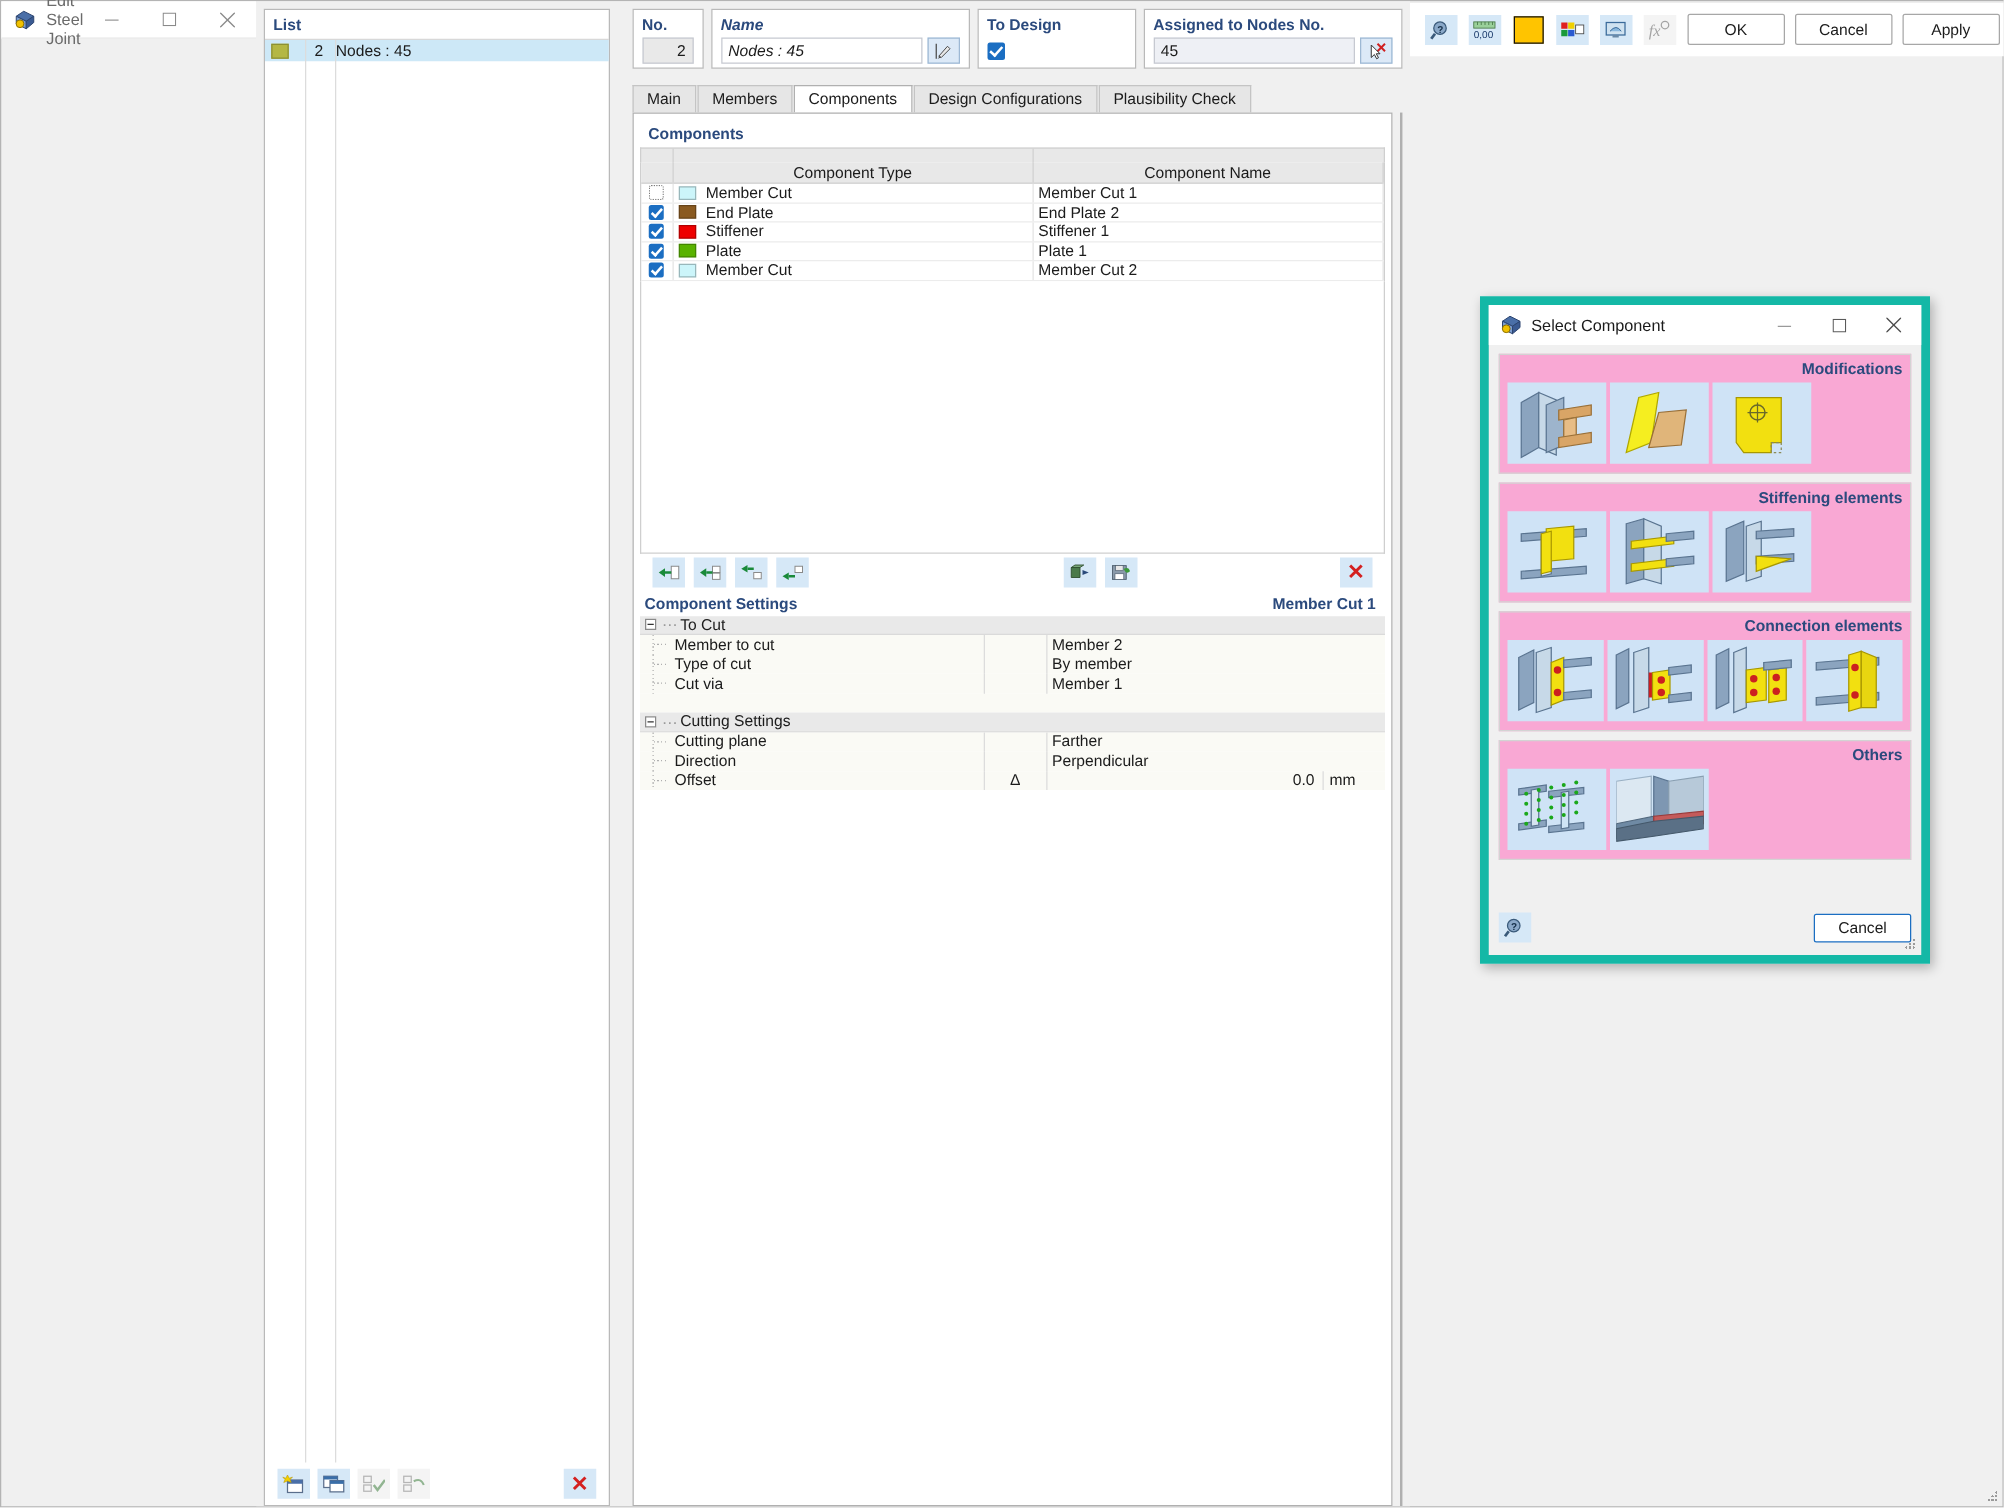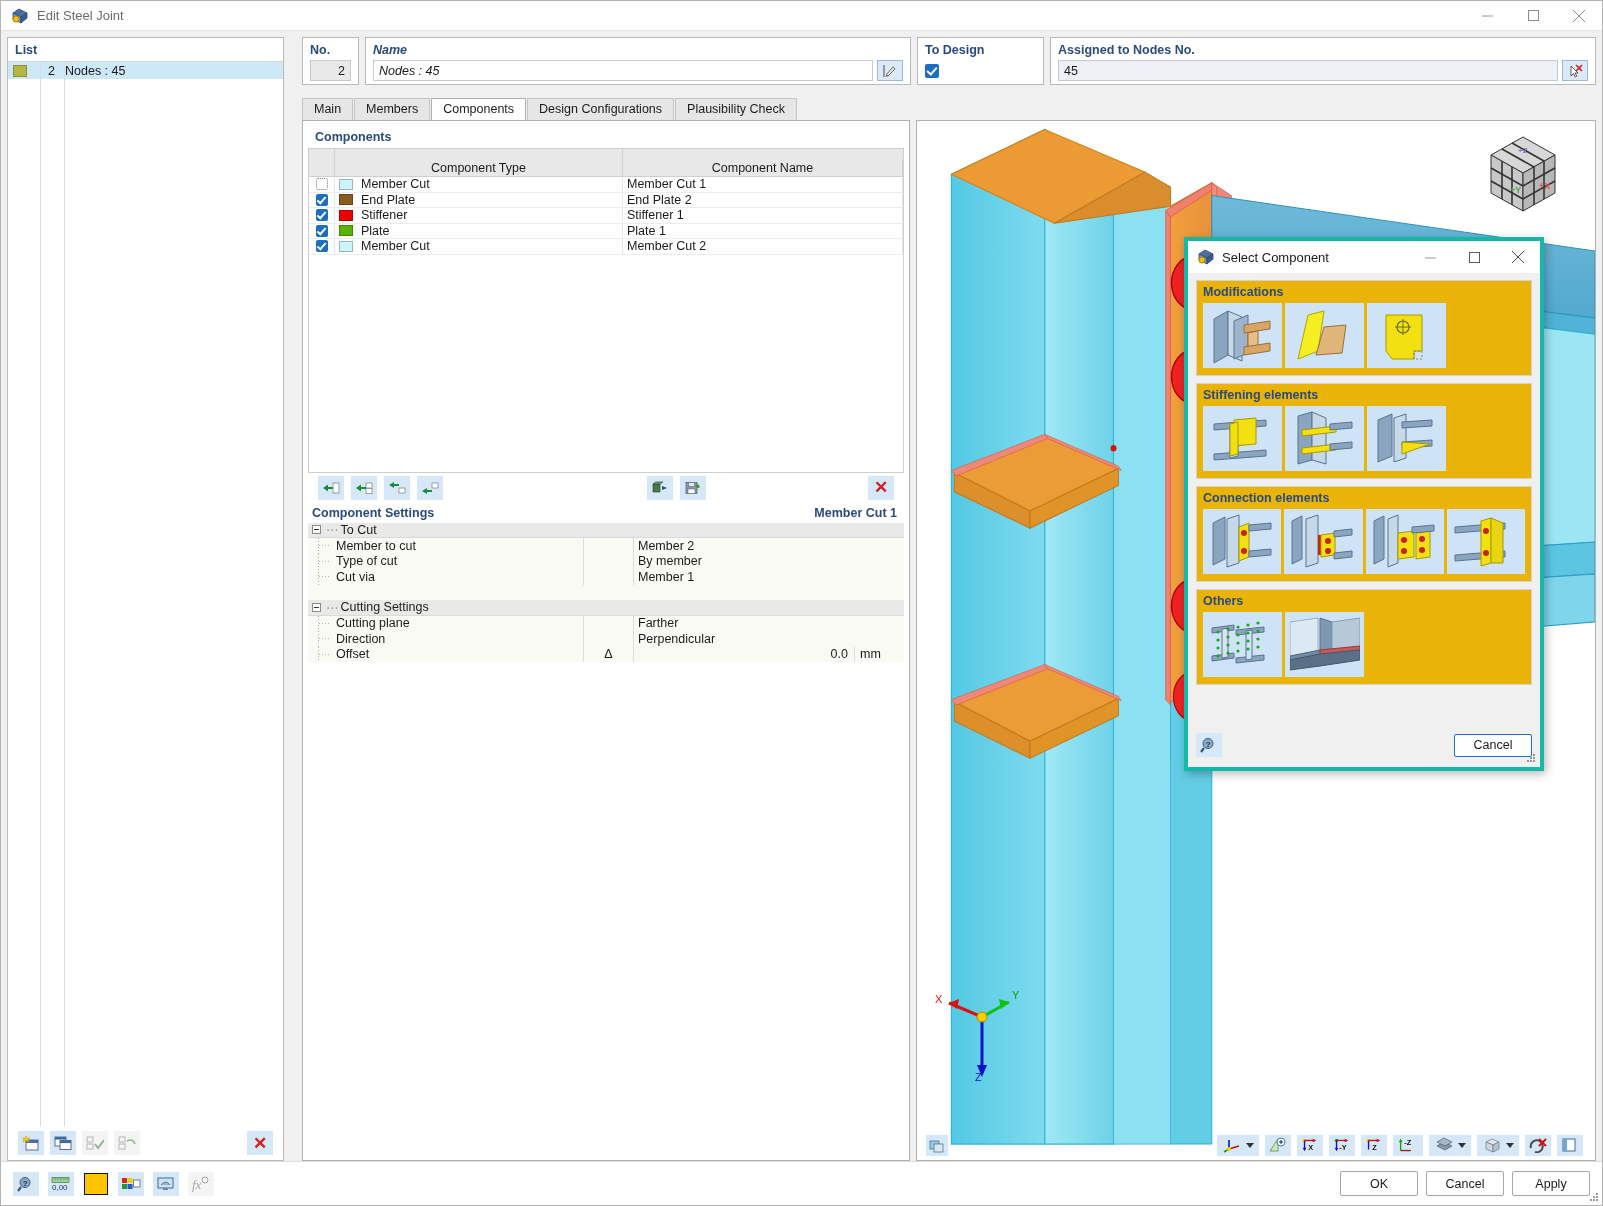--- a/index.html
+++ b/index.html
@@ -11,21 +11,21 @@
     color:#1b1b1b;
     background:#ffffff;
     overflow:hidden;
     position:relative;
   }
   
   #window {
     position:absolute; inset:0;
     background:#f0f0f0;
     border:1px solid #b4b4b4;
-    display:flex; flex-direction:column;
+    display:flex; flex-direction:row;
   }
   #titlebar {
     height:30px; background:#ffffff;
     display:flex; align-items:center;
     flex:0 0 30px;
     border-bottom:1px solid #e6e6e6;
   }
   #titlebar .app-icon { width:18px;height:18px;margin:0 8px 0 10px; position:relative;}
   #titlebar .title { color:#6b6b6b; font-size:13px; }
   .winbtns { margin-left:auto; display:flex; height:30px; }
@@ -154,27 +154,27 @@
            border-top:5px solid #333; margin-left:3px;}
   
   #footer { height:44px; background:#ffffff; display:flex; align-items:center; padding:0 12px; gap:9px;
             border-top:1px solid #dedede;}
   #footer .right { margin-left:auto; display:flex; gap:8px; }
   .dlgbtn { width:78px;height:25px; background:#ffffff; border:1px solid #a7a7a7; border-radius:2px;
             font-size:12.5px; display:flex;align-items:center;justify-content:center;}
   
   #selcomp {
     position:absolute; left:1183px; top:236px; width:360px; height:534px;
-    background:#f0f0f0; border:4px solid #14b8a6; box-shadow:2px 3px 9px rgba(0,0,0,.28);
-    display:flex; flex-direction:column;
+    background:#f0f0f0; border:7px solid #14b8a6; box-shadow:2px 3px 9px rgba(0,0,0,.28);
+    display:flex; flex-direction:column;text-align:right;
   }
   #sc-title { height:32px; background:#ffffff; display:flex; align-items:center; }
   #sc-title .t { color:#1b1b1b; font-size:13px; }
   #sc-body { flex:1; padding:7px 8px 0 8px; display:flex; flex-direction:column; gap:7px;}
-  .sc-group { background:#eab308; border:1px solid #d3d3d3; padding:4px 6px 7px 6px; }
+  .sc-group { background:#f9a8d4; border:1px solid #d3d3d3; padding:4px 6px 7px 6px; }
   .sc-group .ttl { color:#2b4a7d; font-weight:bold; font-size:12.5px; margin-bottom:4px;}
   .sc-items { display:flex; gap:3px; }
   .sc-item { width:79px; height:65px; background:#cfe3f6; display:flex;align-items:center;justify-content:center;}
   #sc-footer { height:44px; display:flex; align-items:center; padding:0 8px; }
   #sc-footer .cancel { margin-left:auto; width:78px;height:23px;background:#fff;border:1px solid #1b6ec2;
                        border-radius:2px; display:flex;align-items:center;justify-content:center;font-size:12.5px;}
   .resize-grip { position:absolute; right:3px; bottom:3px; width:10px;height:10px;
       background:
         radial-gradient(circle 1px at 8px 2px,#9a9a9a 99%,transparent),
         radial-gradient(circle 1px at 5px 5px,#9a9a9a 99%,transparent),

